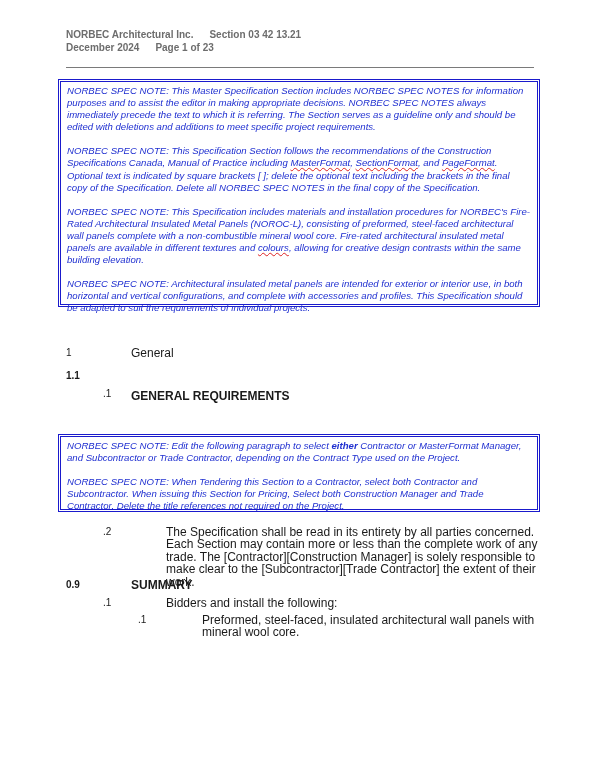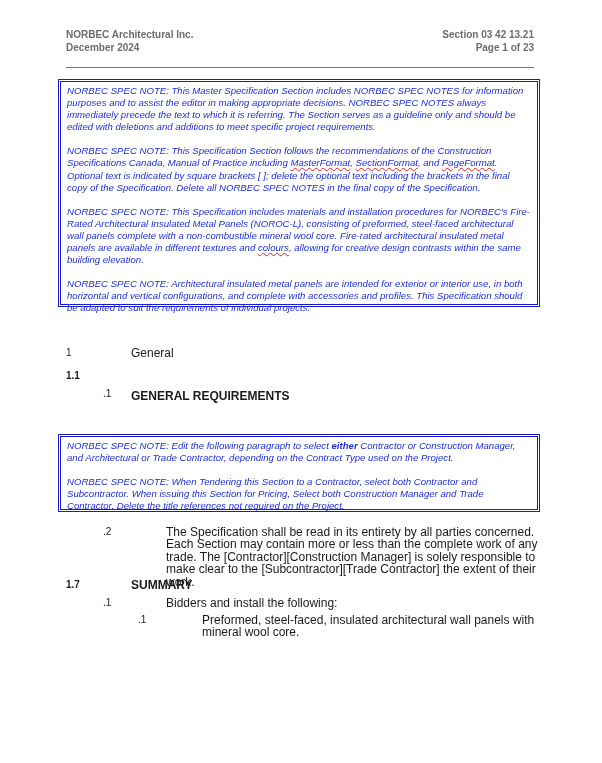--- a/index.html
+++ b/index.html
@@ -3,21 +3,21 @@
   <meta charset="utf-8">
   <style>
     html, body { margin: 0; padding: 0; background: #ffffff; }
     body { width: 602px; height: 763px; position: relative; overflow: hidden;
            font-family: "Liberation Sans", sans-serif; color: #1a1a1a; }
     .page { position: absolute; left: 0; top: 0; width: 602px; height: 763px; }
 
     
     .hdr { position: absolute; left: 66px; top: 29px; width: 468px; font-size: 10px;
            font-weight: bold; color: #6d6d6d; line-height: 12.5px; }
-    .hdr-row { display: flex; justify-content: space-between; }
+    .hdr-row { display: flex; justify-content: flex-start; gap: 16px; }
     .hdr-rule { position: absolute; left: 66px; top: 67px; width: 468px; height: 0;
                 border-top: 1px solid #7a7a7a; }
 
     
     .note-box { position: absolute; left: 58px; width: 482px; border: 3px double #1a1acc;
                 box-sizing: border-box; padding: 3px 6px 20px 6px; color: #1f2fd0;
                 font-style: italic; font-size: 9.6px; line-height: 12.1px; }
     .note-box p { margin: 0; }
     .note-box p + p { margin-top: 12px; }
     .sq { text-decoration: underline wavy #d22; text-decoration-thickness: 1px; }
@@ -54,28 +54,28 @@
 
   <div class="num" style="left:66px; top:347px;">1</div>
   <div class="txt" style="left:103px; top:347px;">General</div>
 
   <div class="num bold" style="left:66px; top:370px;">1.1</div>
   <div class="txt bold" style="left:103px; top:390px;">GENERAL REQUIREMENTS</div>
 
   <div class="num" style="left:103px; top:388px;">.1</div>
 
   <div class="note-box" style="top:434px; height:78px;">
-    <p><span>NORBEC SPEC NOTE:  Edit the following paragraph to select </span><span class="b">either</span><span> Contractor or Construction Manager, and Architectural or Trade Contractor, depending on the Contract Type used on the Project.</span></p>
+    <p><span>NORBEC SPEC NOTE:  Edit the following paragraph to select </span><span class="b">either</span><span> Contractor or MasterFormat Manager, and Subcontractor or Trade Contractor, depending on the Contract Type used on the Project.</span></p>
     <p>NORBEC SPEC NOTE:  When Tendering this Section to a Contractor, select both Contractor and Subcontractor.  When issuing this Section for Pricing, Select both Construction Manager and Trade Contractor.  Delete the title references not required on the Project.</p>
   </div>
 
   <div class="num" style="left:103px; top:526px;">.2</div>
   <div class="txt" style="left:138px; top:526px; width:396px;">The Specification shall be read in its entirety by all parties concerned.  Each Section may contain more or less than the complete work of any trade.  The [Contractor][Construction Manager] is solely responsible to make clear to the [Subcontractor][Trade Contractor] the extent of their work.</div>
 
-  <div class="num bold" style="left:66px; top:579px;">1.7</div>
+  <div class="num bold" style="left:66px; top:579px;">0.9</div>
   <div class="txt bold" style="left:103px; top:579px;">SUMMARY</div>
 
   <div class="num" style="left:103px; top:597px;">.1</div>
   <div class="txt" style="left:138px; top:597px;">Bidders and install the following:</div>
 
   <div class="num" style="left:138px; top:614px;">.1</div>
   <div class="txt" style="left:174px; top:614px; width:350px;">Preformed, steel-faced, insulated architectural wall panels with mineral wool core.</div>
 
 </div>
 

